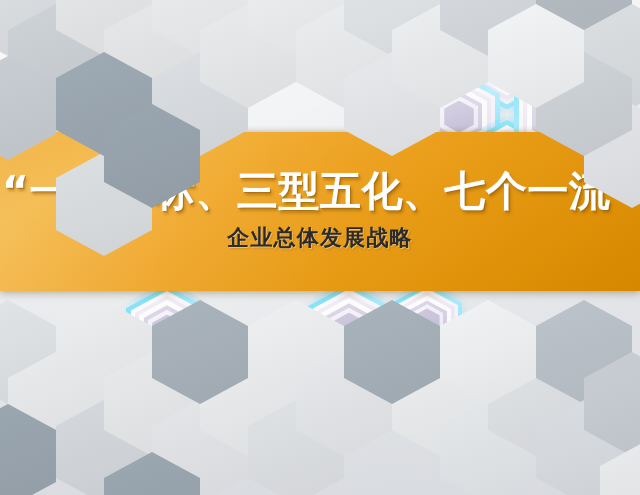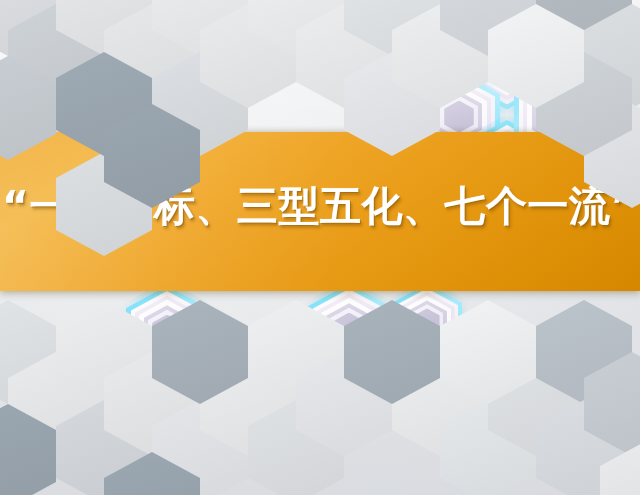--- a/index.html
+++ b/index.html
@@ -246,16 +246,17 @@
         <div class="ring" style="left: 22.4px; top: 24.416px; width: 25.2px; height: 27.468px; background: linear-gradient(150deg, rgb(207, 202, 222) 0%, rgb(195, 189, 214) 100%);"></div>
       </div>
     </div>
 
   <div class="bg-vignette"></div>
 
   <div class="banner">
     <div class="banner-sheen"></div>
     <div class="banner-inner">
       <h1 class="title">“一个目标、三型五化、七个一流”</h1>
+      <h2 class="subtitle">企业总体发展战略</h2>
     </div>
   </div>
 
 </div>
 
 </body></html>

